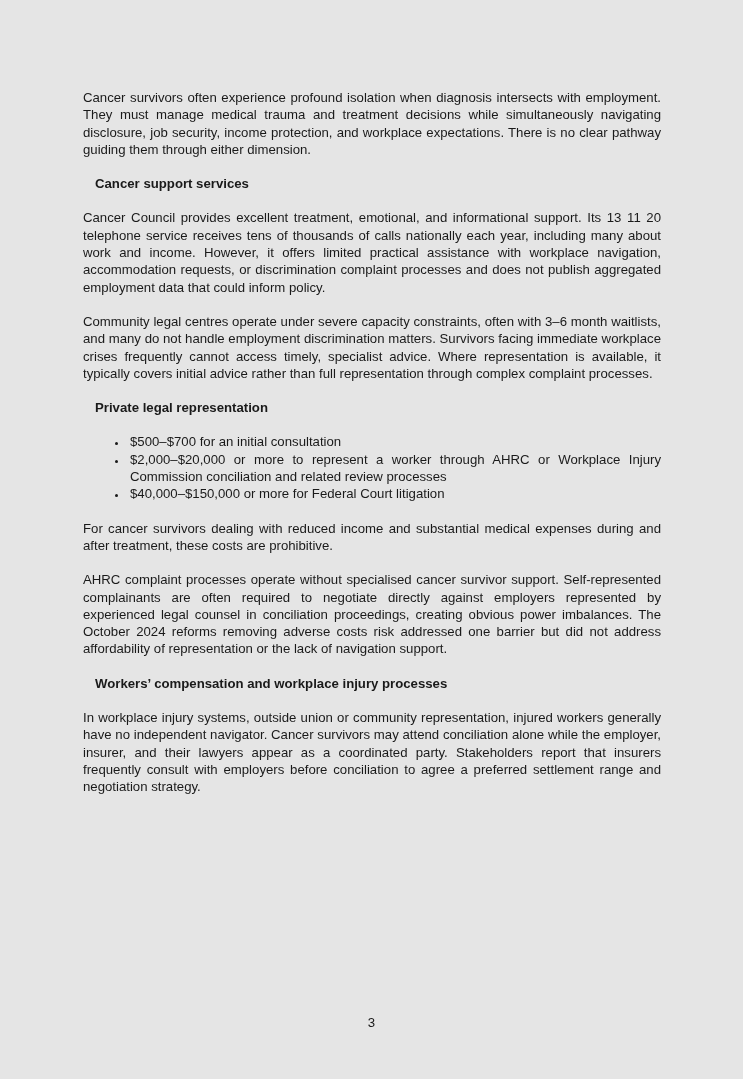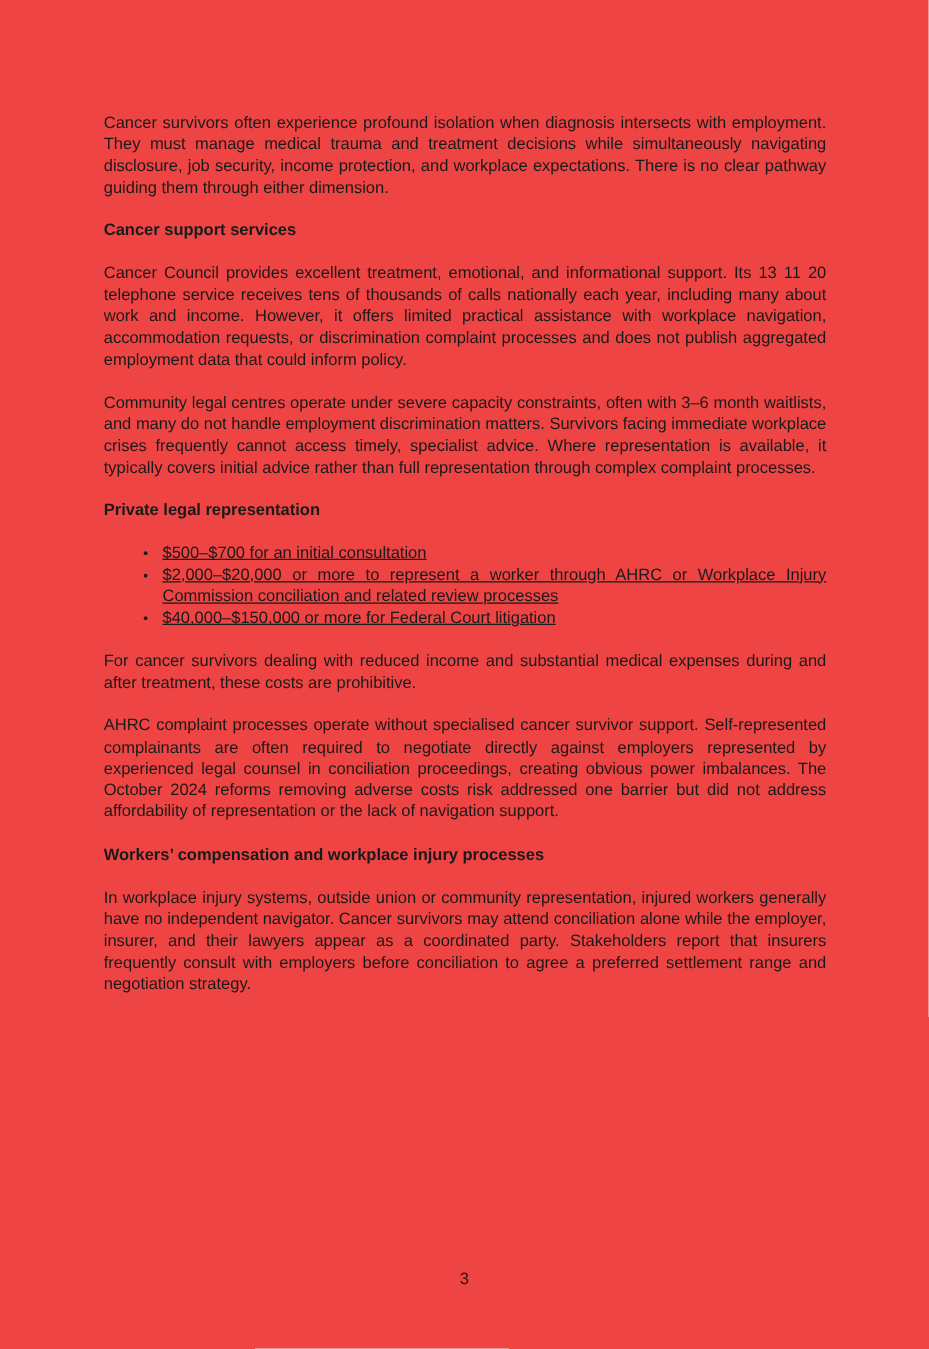--- a/index.html
+++ b/index.html
@@ -11,47 +11,46 @@
     width: 743px;
     height: 1079px;
     position: relative;
     font-family: "Liberation Sans", sans-serif;
     color: #1a1a1a;
     overflow: hidden;
   }
   .page {
     position: absolute;
     inset: 0;
-    background: #ef4444;
+    background: #e5e5e5;
   }
   .content {
     position: absolute;
     left: 83px;
     top: 89px;
     width: 578px;
     font-size: 13.2px;
     line-height: 17.3px;
   }
   .content p {
     margin: 0 0 17px 0;
     text-align: justify;
     text-align-last: left;
   }
   .content h2 {
     font-size: 13.2px;
     line-height: 17.3px;
     font-weight: bold;
-    margin: 0 0 17px 0;
+    margin: 0 0 17px 12px;
     text-align: left;
   }
   .content ul {
     margin: 0 0 17px 0;
     padding: 0 0 0 45px;
     list-style: disc outside;
-    text-decoration: underline;
   }
   .content li {
     text-align: justify;
     text-align-last: left;
     padding-left: 2px;
   }
   .content li::marker {
     font-size: 11px;
   }
   .page-number {

